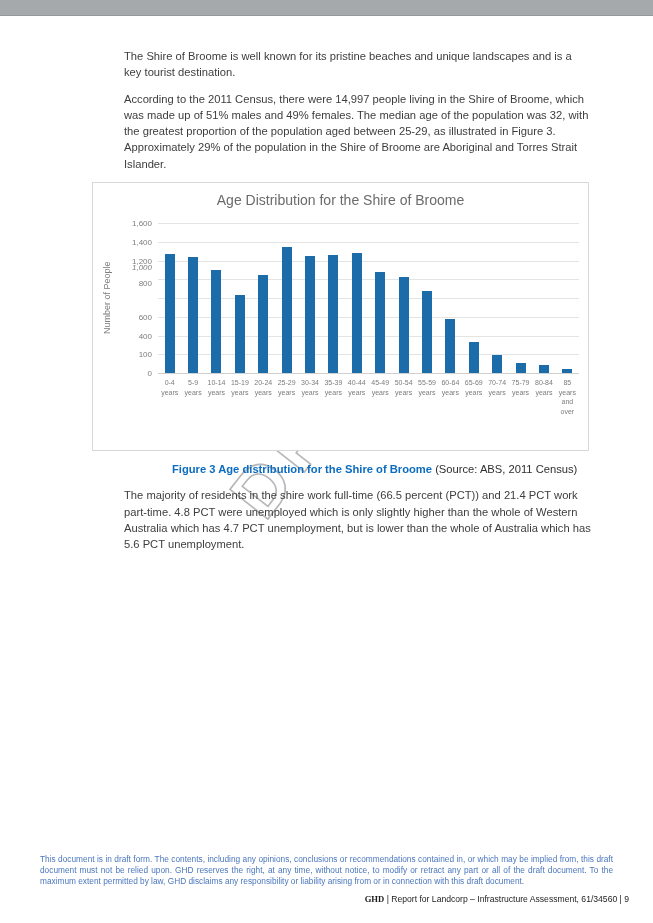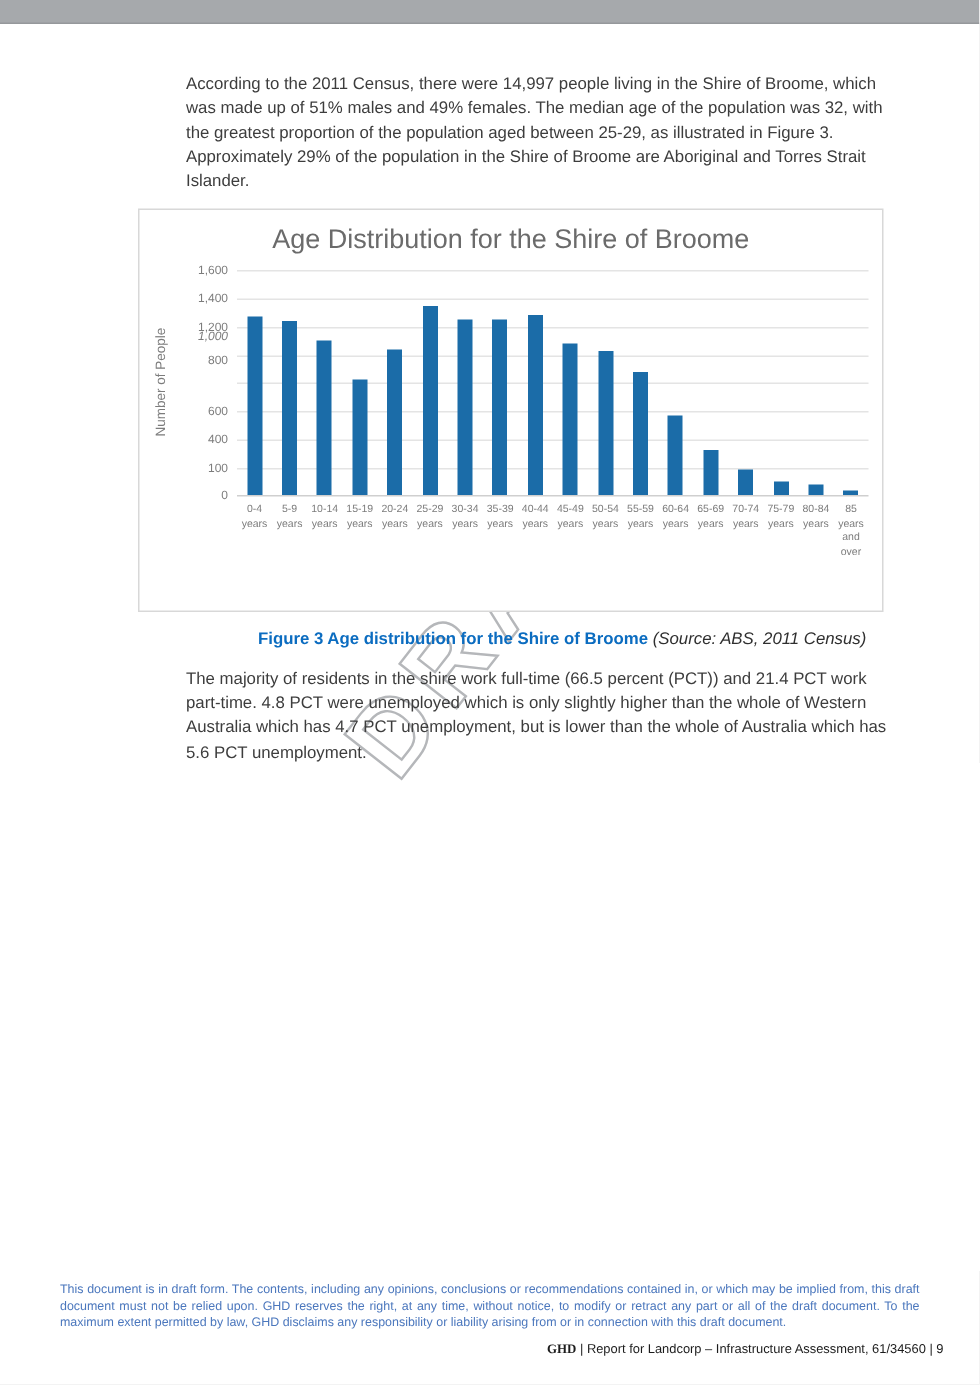--- a/index.html
+++ b/index.html
@@ -12,27 +12,27 @@
   .watermark{
     position:absolute;left:246px;top:468px;z-index:1;
     font-size:70px;font-weight:bold;letter-spacing:9px;
     color:transparent;-webkit-text-stroke:1.6px #b5b7ba;
     transform:rotate(-52deg);transform-origin:left center;white-space:nowrap;
   }
   .content{position:relative;z-index:2;margin:0 61px 0 124px;padding-top:48px;}
   .content p{font-size:11.2px;line-height:16.3px;color:#3d3d3d;margin:0 0 10px 0;}
   .caption{margin-top:10px !important;}
   .cap-label{color:#0b6cc0;font-weight:bold;padding-left:48px;}
-  .cap-source{color:#2f2f2f;font-style:italic;}
+  .cap-source{color:#2f2f2f;}
   
   .chart-box{
     position:relative;width:495px;height:267px;margin:1px 0 0 -32px;
     background:#ffffff;border:1px solid #d8d8d8;z-index:2;
   }
-  .chart-title{text-align:center;margin-top:9px;font-size:18px;color:#6b6b6b;}
+  .chart-title{text-align:center;margin-top:9px;font-size:14px;color:#6b6b6b;}
   .plot{position:absolute;left:65px;top:40px;width:421px;height:150px;}
   .gridline{position:absolute;left:0;right:0;height:1px;background:#e4e4e4;}
   .gridline.zero{background:#cfcfcf;}
   .bar{position:absolute;bottom:0;}
   .ytick{position:absolute;left:-48px;width:42px;text-align:right;
     font-size:8px;color:#7c7c7c;transform:translateY(-50%);}
   .ylabel{position:absolute;left:9px;top:40px;height:150px;
     writing-mode:vertical-rl;transform:rotate(180deg);
     text-align:center;font-size:9px;color:#7c7c7c;}
   .xticks{position:absolute;left:65px;top:195px;width:421px;display:flex;}
@@ -47,20 +47,21 @@
   .footer-line .brand{font-weight:bold;font-family:Liberation Serif, serif;}
 </style>
 </head>
 <body>
 
 <div class="page">
   <div class="topbar"></div>
   <div class="watermark">DRAFT</div>
 
   <div class="content">
+    <p>The Shire of Broome is well known for its pristine beaches and unique landscapes and is a key tourist destination.</p>
     <p>According to the 2011 Census, there were 14,997 people living in the Shire of Broome, which was made up of 51% males and 49% females. The median age of the population was 32, with the greatest proportion of the population aged between 25-29, as illustrated in Figure 3. Approximately 29% of the population in the Shire of Broome are Aboriginal and Torres Strait Islander.</p>
 
     <div class="chart-box">
       <div class="chart-title">Age Distribution for the Shire of Broome</div>
       <div class="ylabel">Number of People</div>
       <div class="plot" id="plot">
           <div class="gridline zero" style="top: 150px;"></div>
           <div class="ytick" style="top: 150px;">0</div>
           <div class="gridline" style="top: 131.25px;"></div>
           <div class="ytick" style="top: 131.25px;">100</div>

